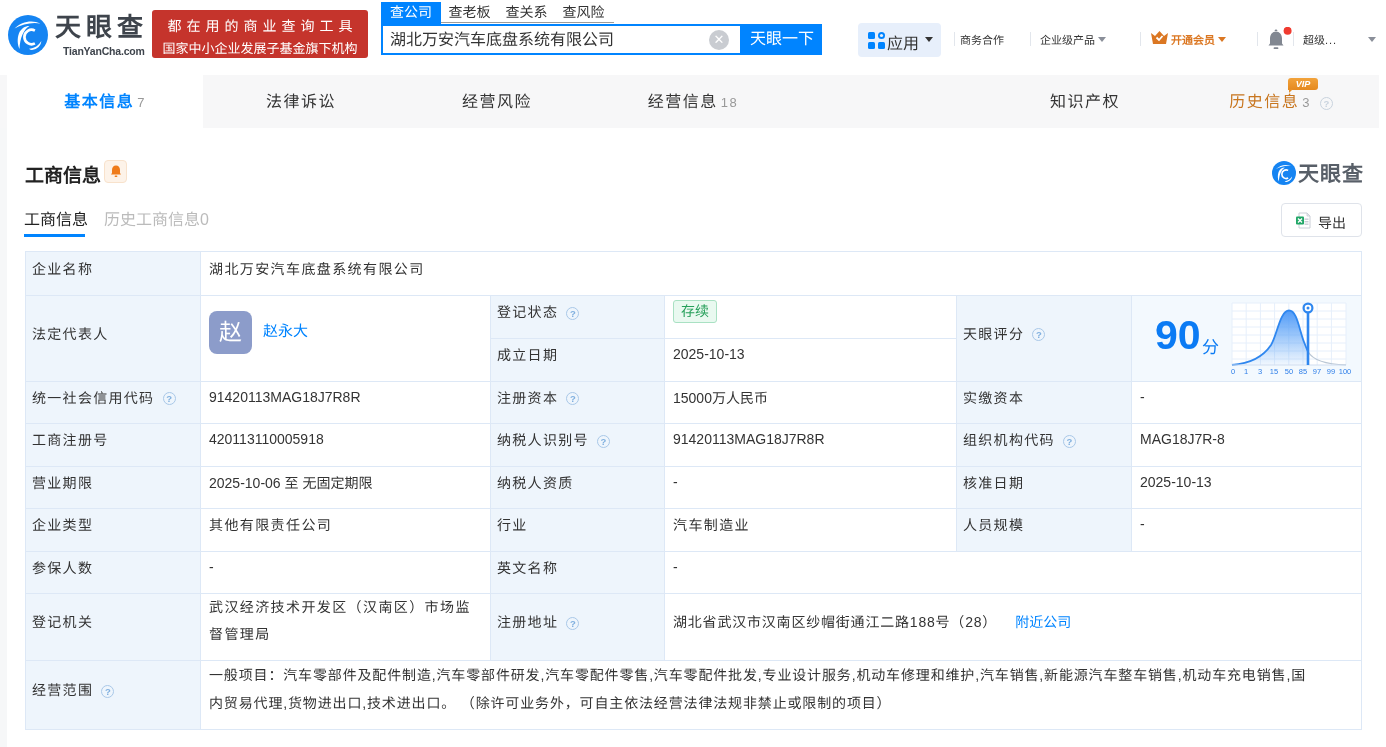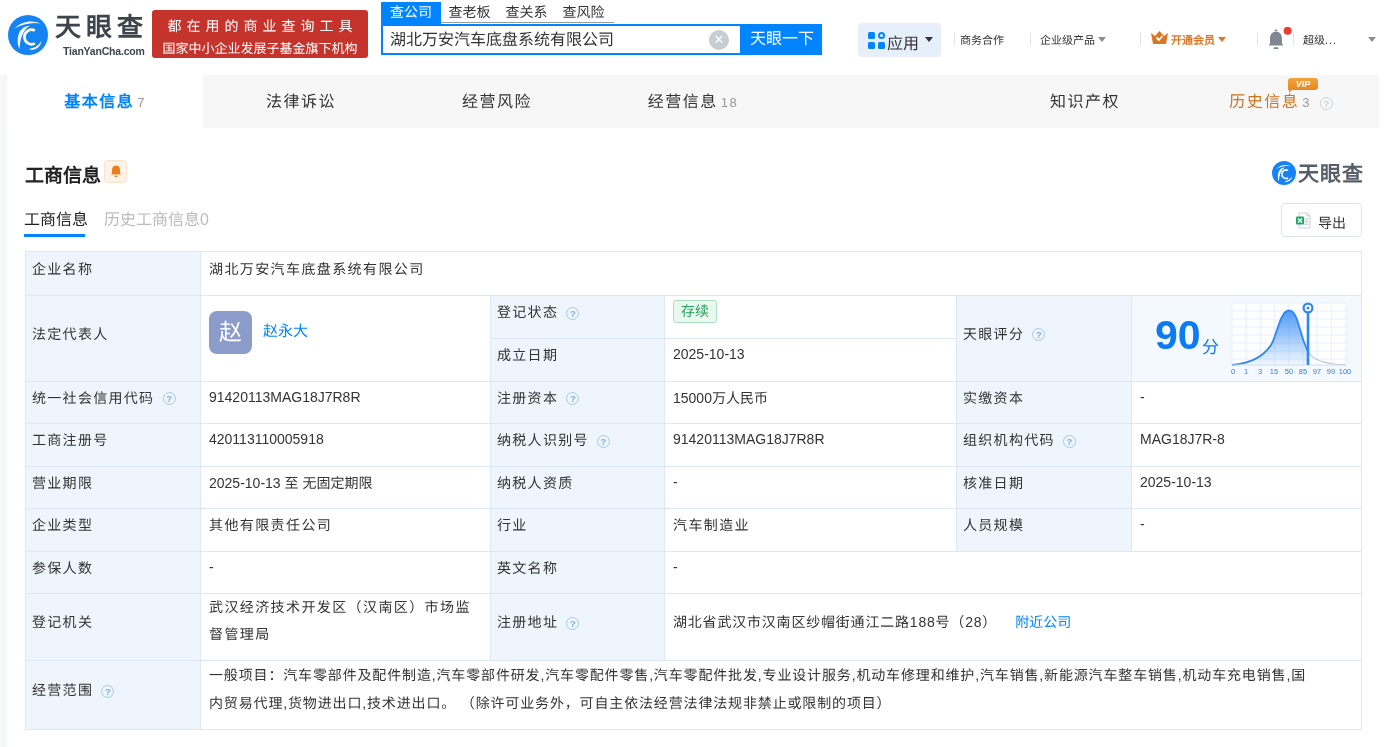--- a/index.html
+++ b/index.html
@@ -238,21 +238,21 @@
   <tr style="height:43px;">
         <td class="lb">工商注册号</td>
         <td>420113110005918</td>
         <td class="lb">纳税人识别号 <span class="qmark">?</span></td>
         <td>91420113MAG18J7R8R</td>
         <td class="lb">组织机构代码 <span class="qmark">?</span></td>
         <td>MAG18J7R-8</td>
       </tr>
   <tr style="height:42px;">
         <td class="lb">营业期限</td>
-        <td>2025-10-13 至 无固定期限</td>
+        <td>2025-10-06 至 无固定期限</td>
         <td class="lb">纳税人资质</td>
         <td>-</td>
         <td class="lb">核准日期</td>
         <td>2025-10-13</td>
       </tr>
   <tr style="height:43px;">
         <td class="lb">企业类型</td>
         <td style="letter-spacing:1.4px;">其他有限责任公司</td>
         <td class="lb">行业</td>
         <td style="letter-spacing:1.4px;">汽车制造业</td>

